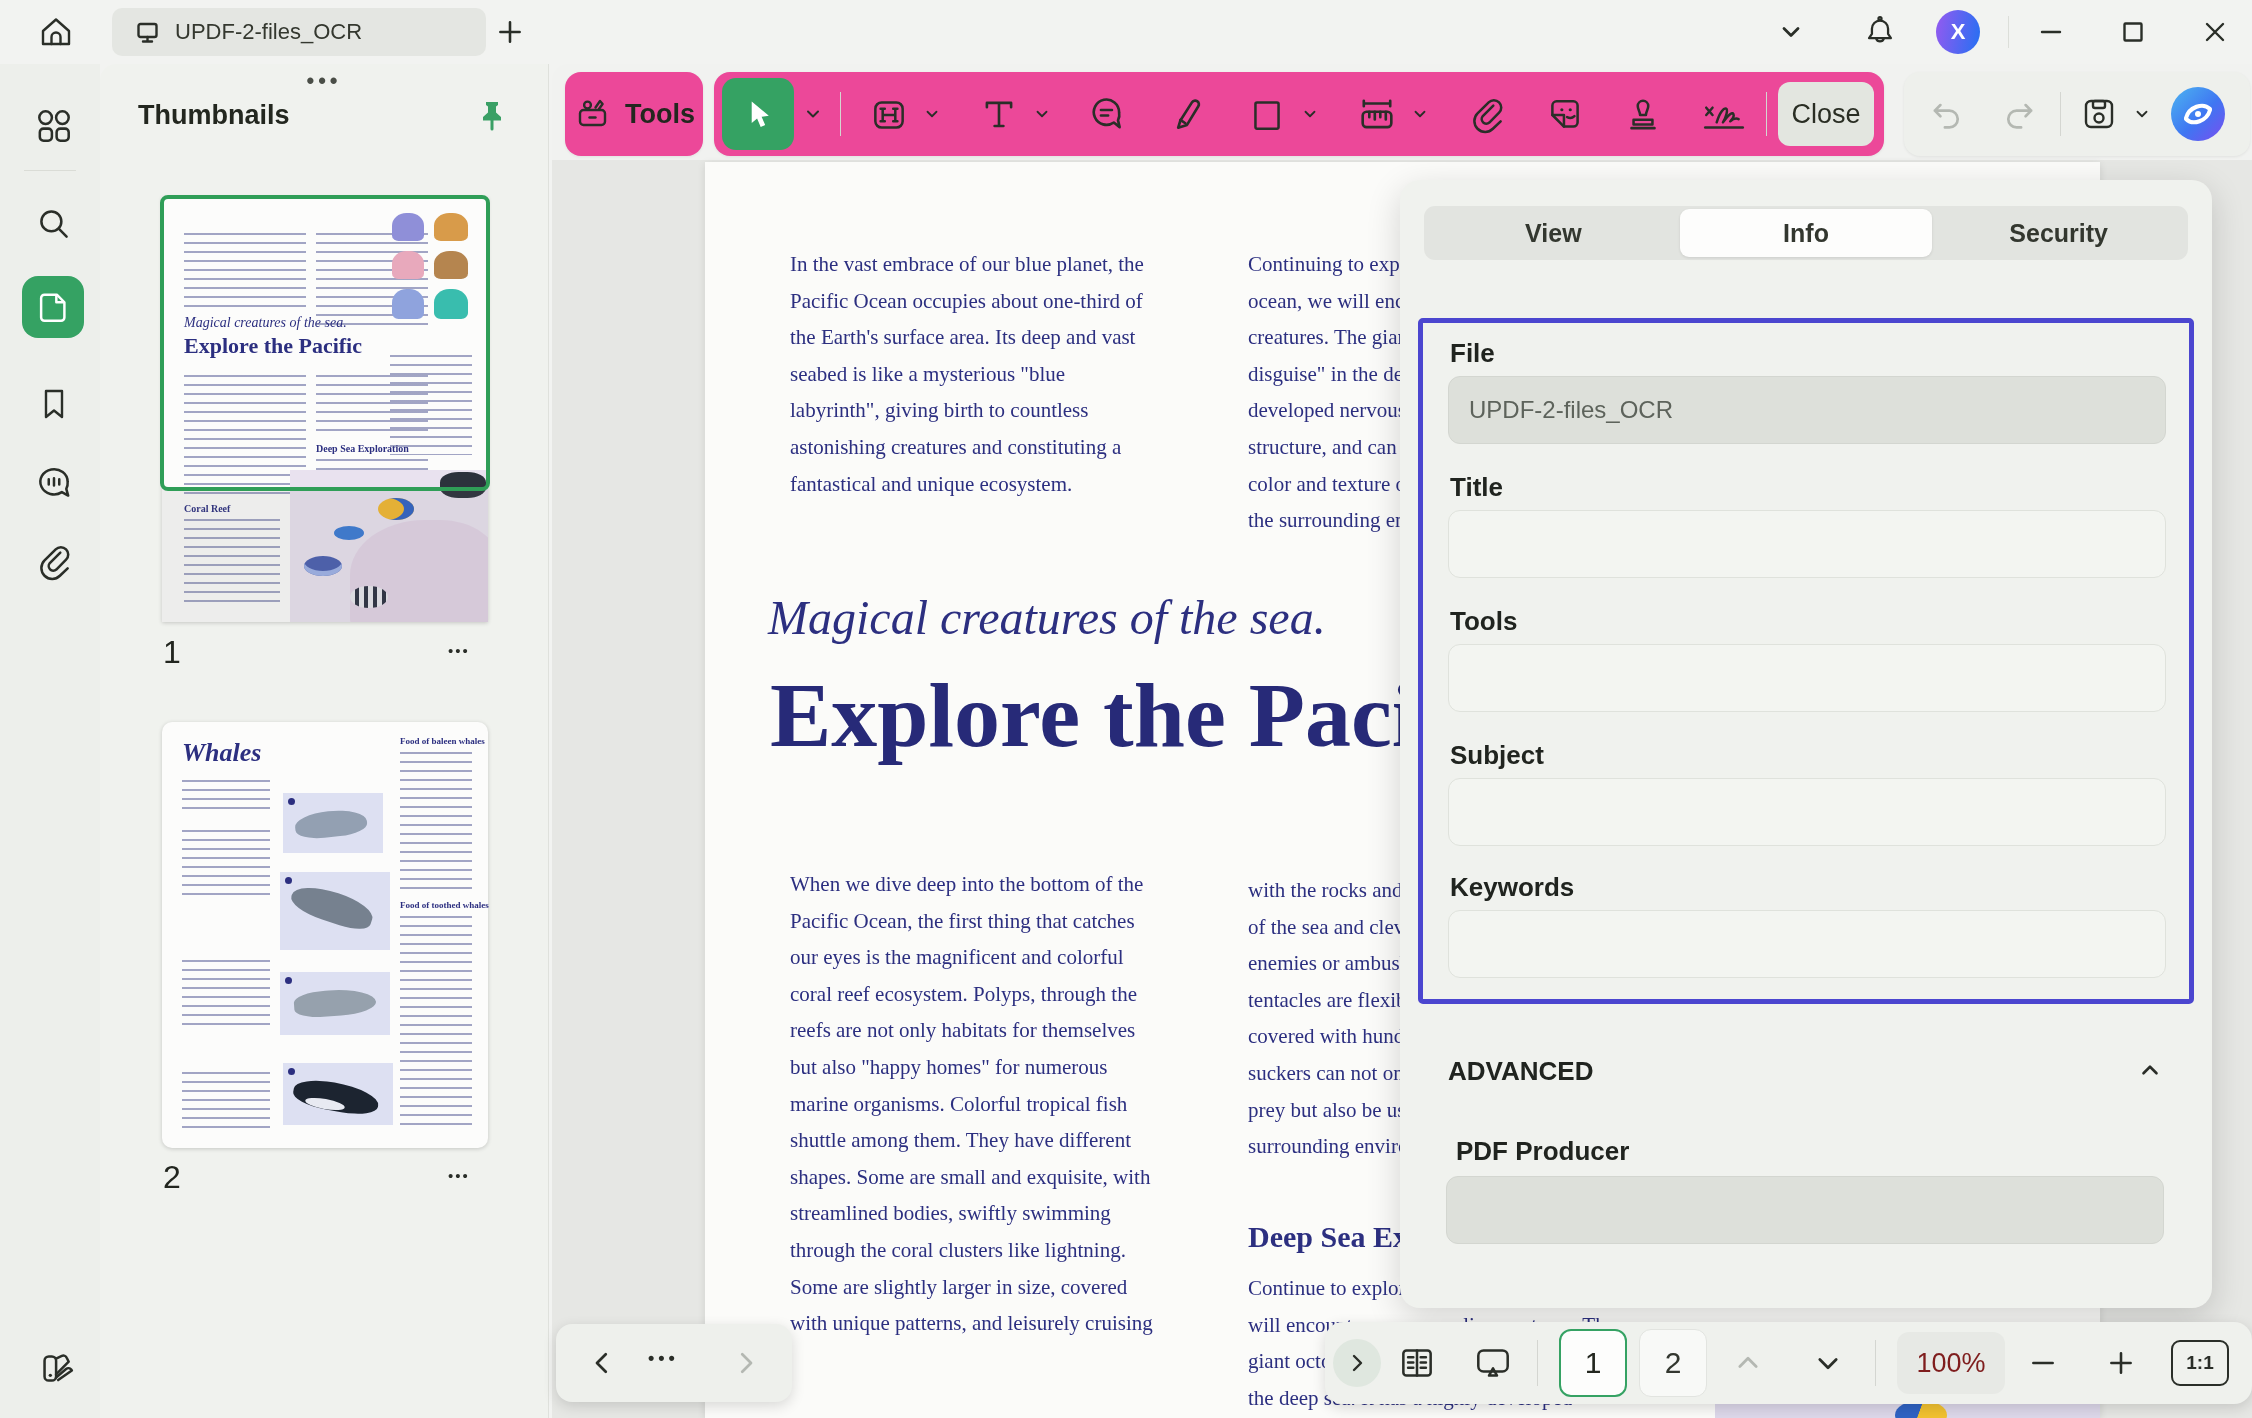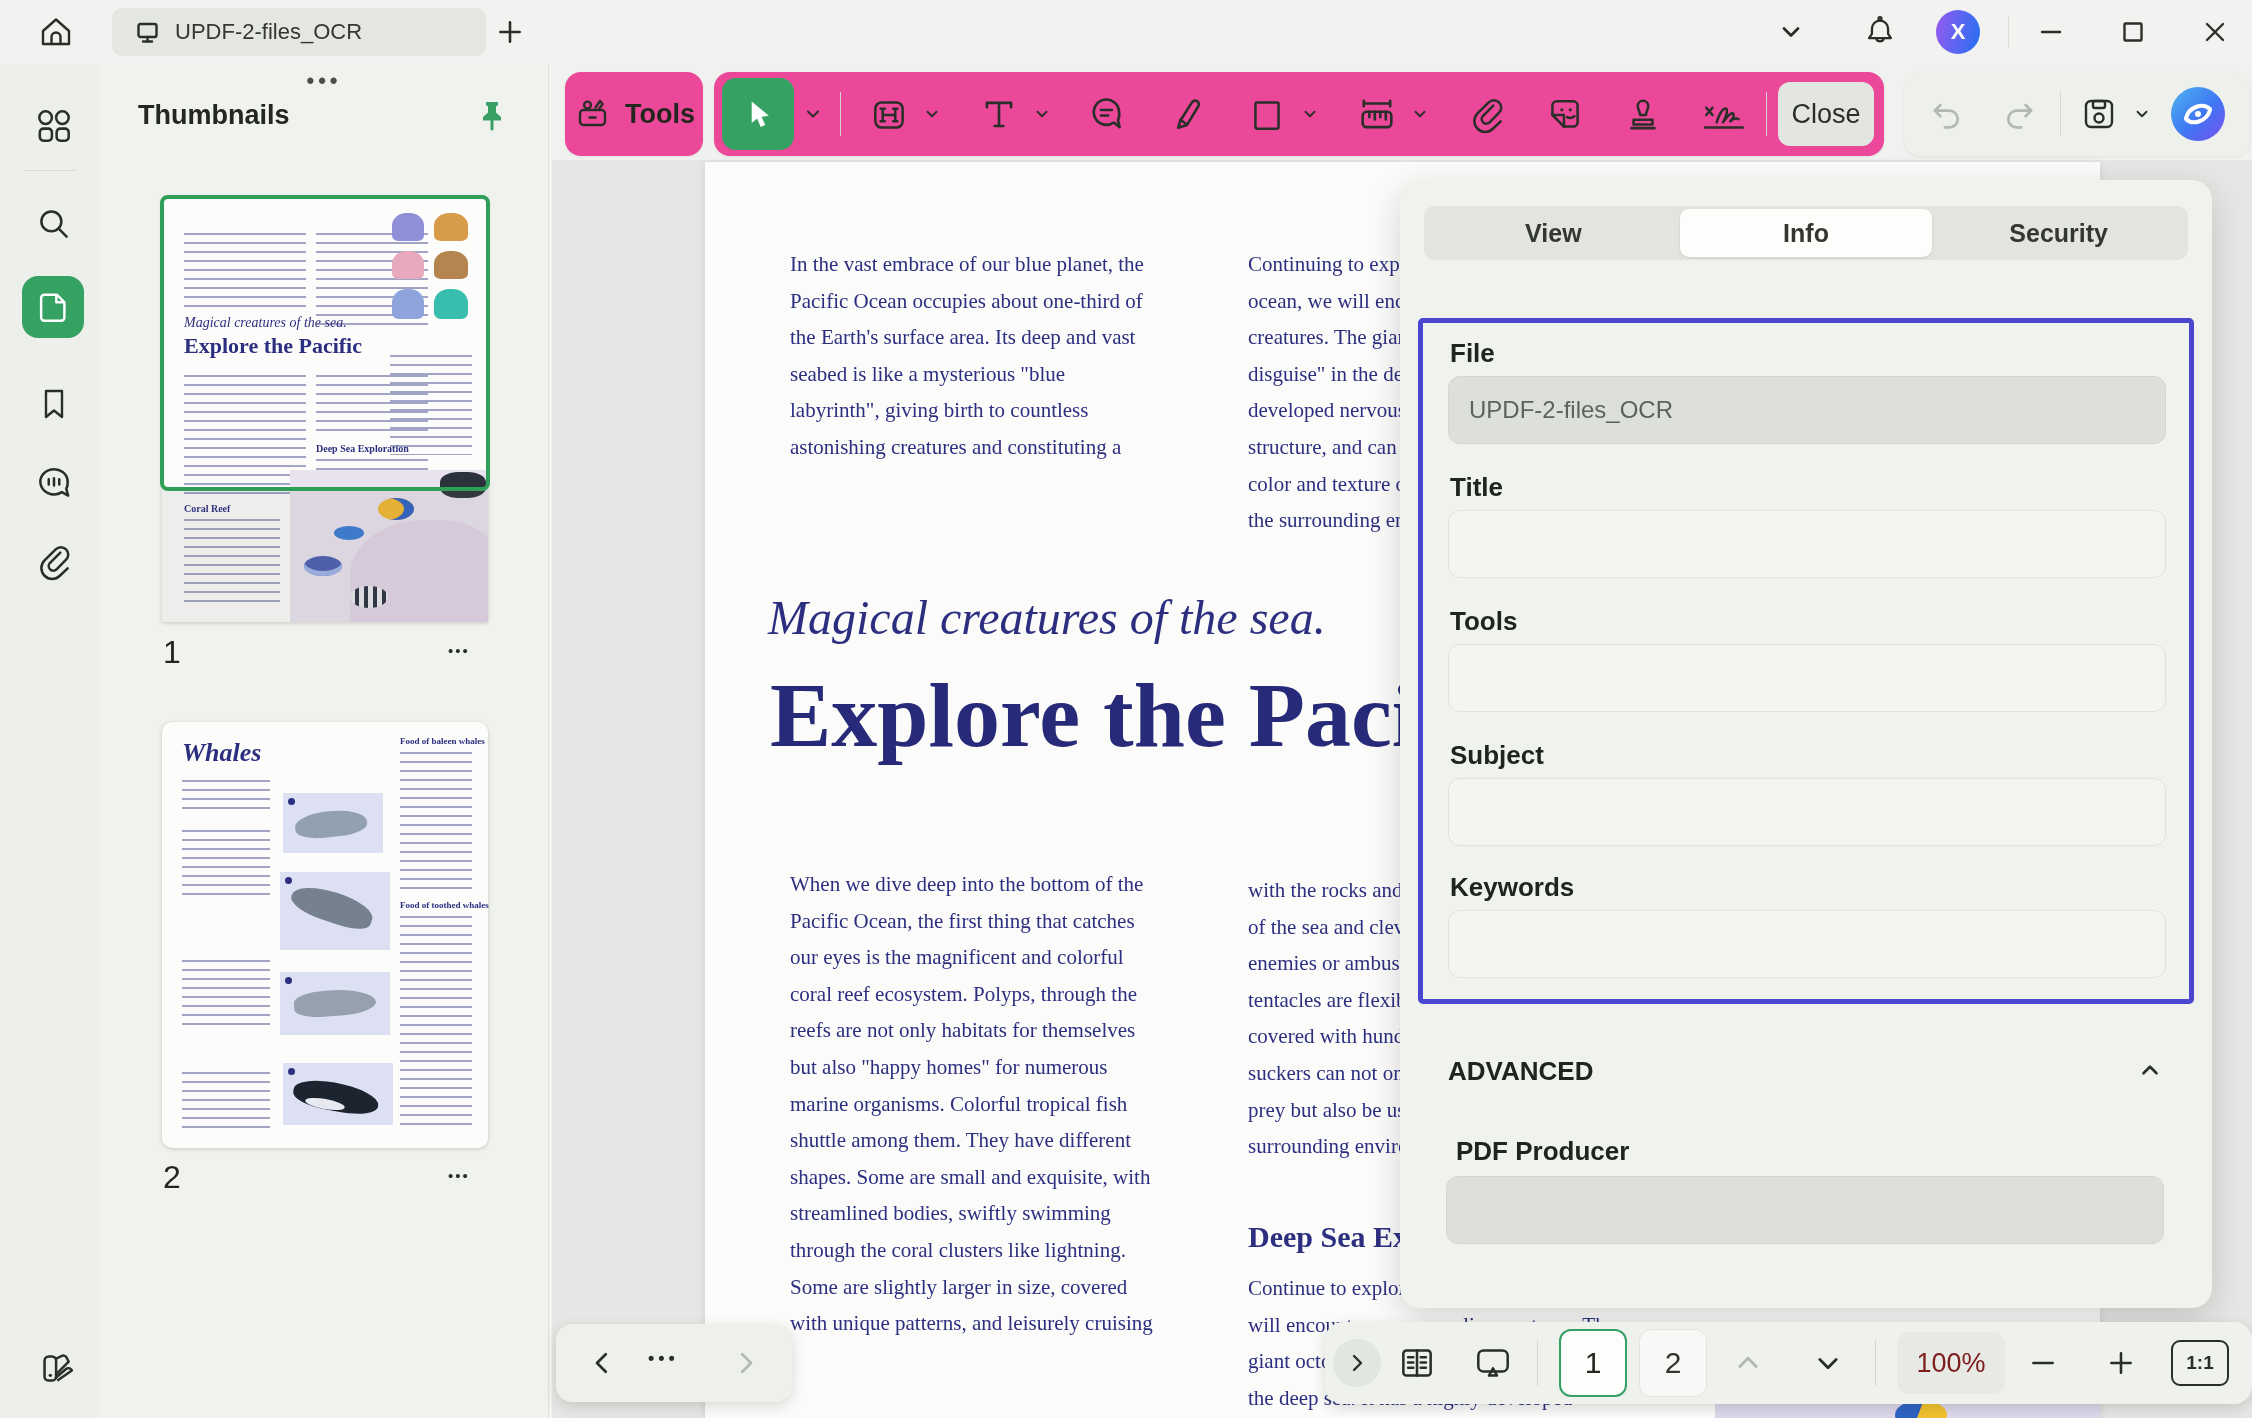--- a/index.html
+++ b/index.html
@@ -222,20 +222,21 @@
 
     <div class="abs" style="left:153px;top:98px;width:1395px;height:1256px;background:#fbfbf9;box-shadow:0 2px 8px rgba(0,0,0,.10);overflow:hidden;">
 
       <div class="abs doclines" style="left:85px;top:84px;">
           <div>In the vast embrace of our blue planet, the</div>
           <div>Pacific Ocean occupies about one-third of</div>
           <div>the Earth's surface area. Its deep and vast</div>
           <div>seabed is like a mysterious "blue</div>
           <div>labyrinth", giving birth to countless</div>
           <div>astonishing creatures and constituting a</div>
+          <div>fantastical and unique ecosystem.</div>
         </div>
       <div class="abs doclines" style="left:543px;top:84px;">
           <div>Continuing to explore deeper into the</div>
           <div>ocean, we will encounter some peculiar</div>
           <div>creatures. The giant octopus is a "master of</div>
           <div>disguise" in the deep sea. It has a highly</div>
           <div>developed nervous system and unique body</div>
           <div>structure, and can instantly change the</div>
           <div>color and texture of its body according to</div>
           <div>the surrounding environment, blending in</div>

